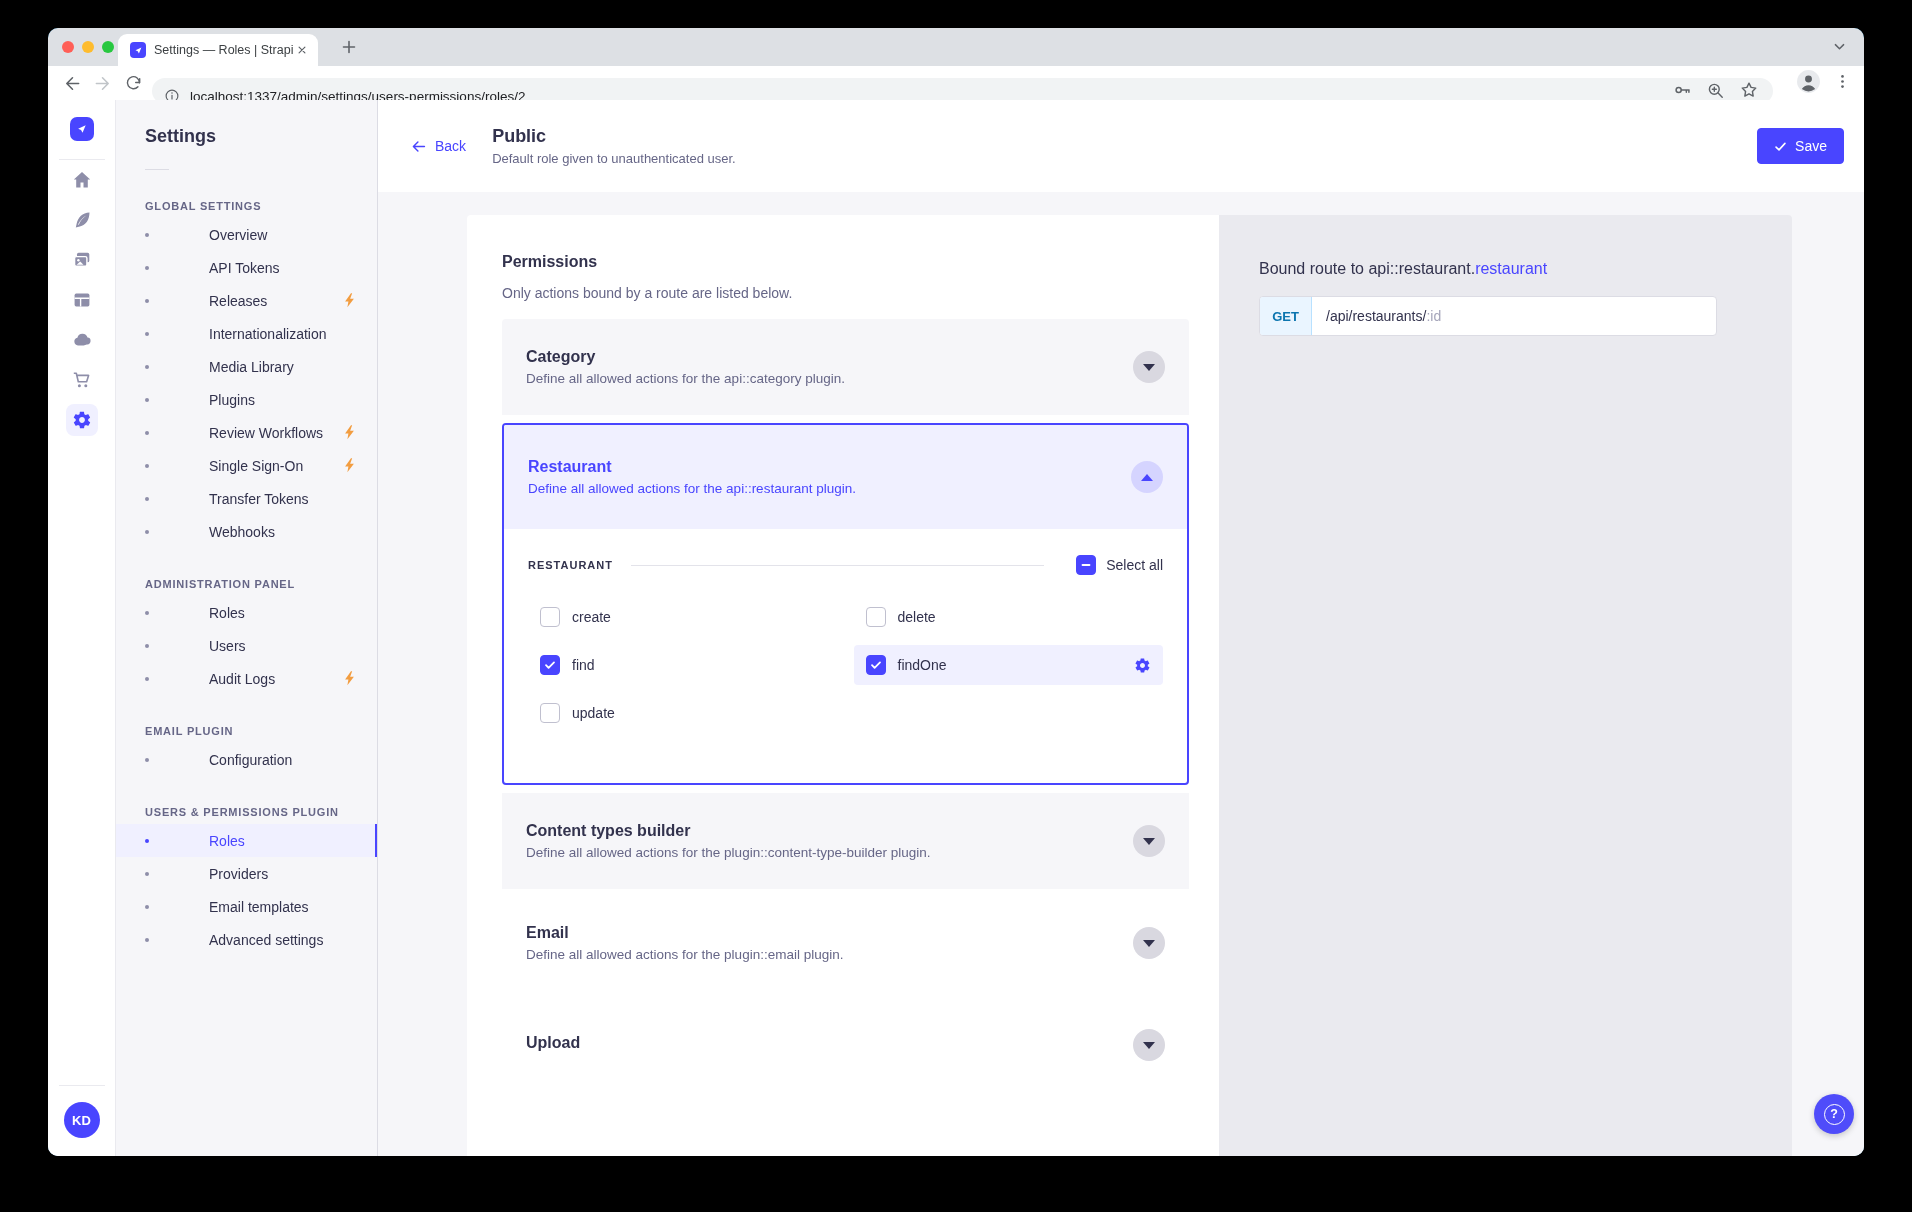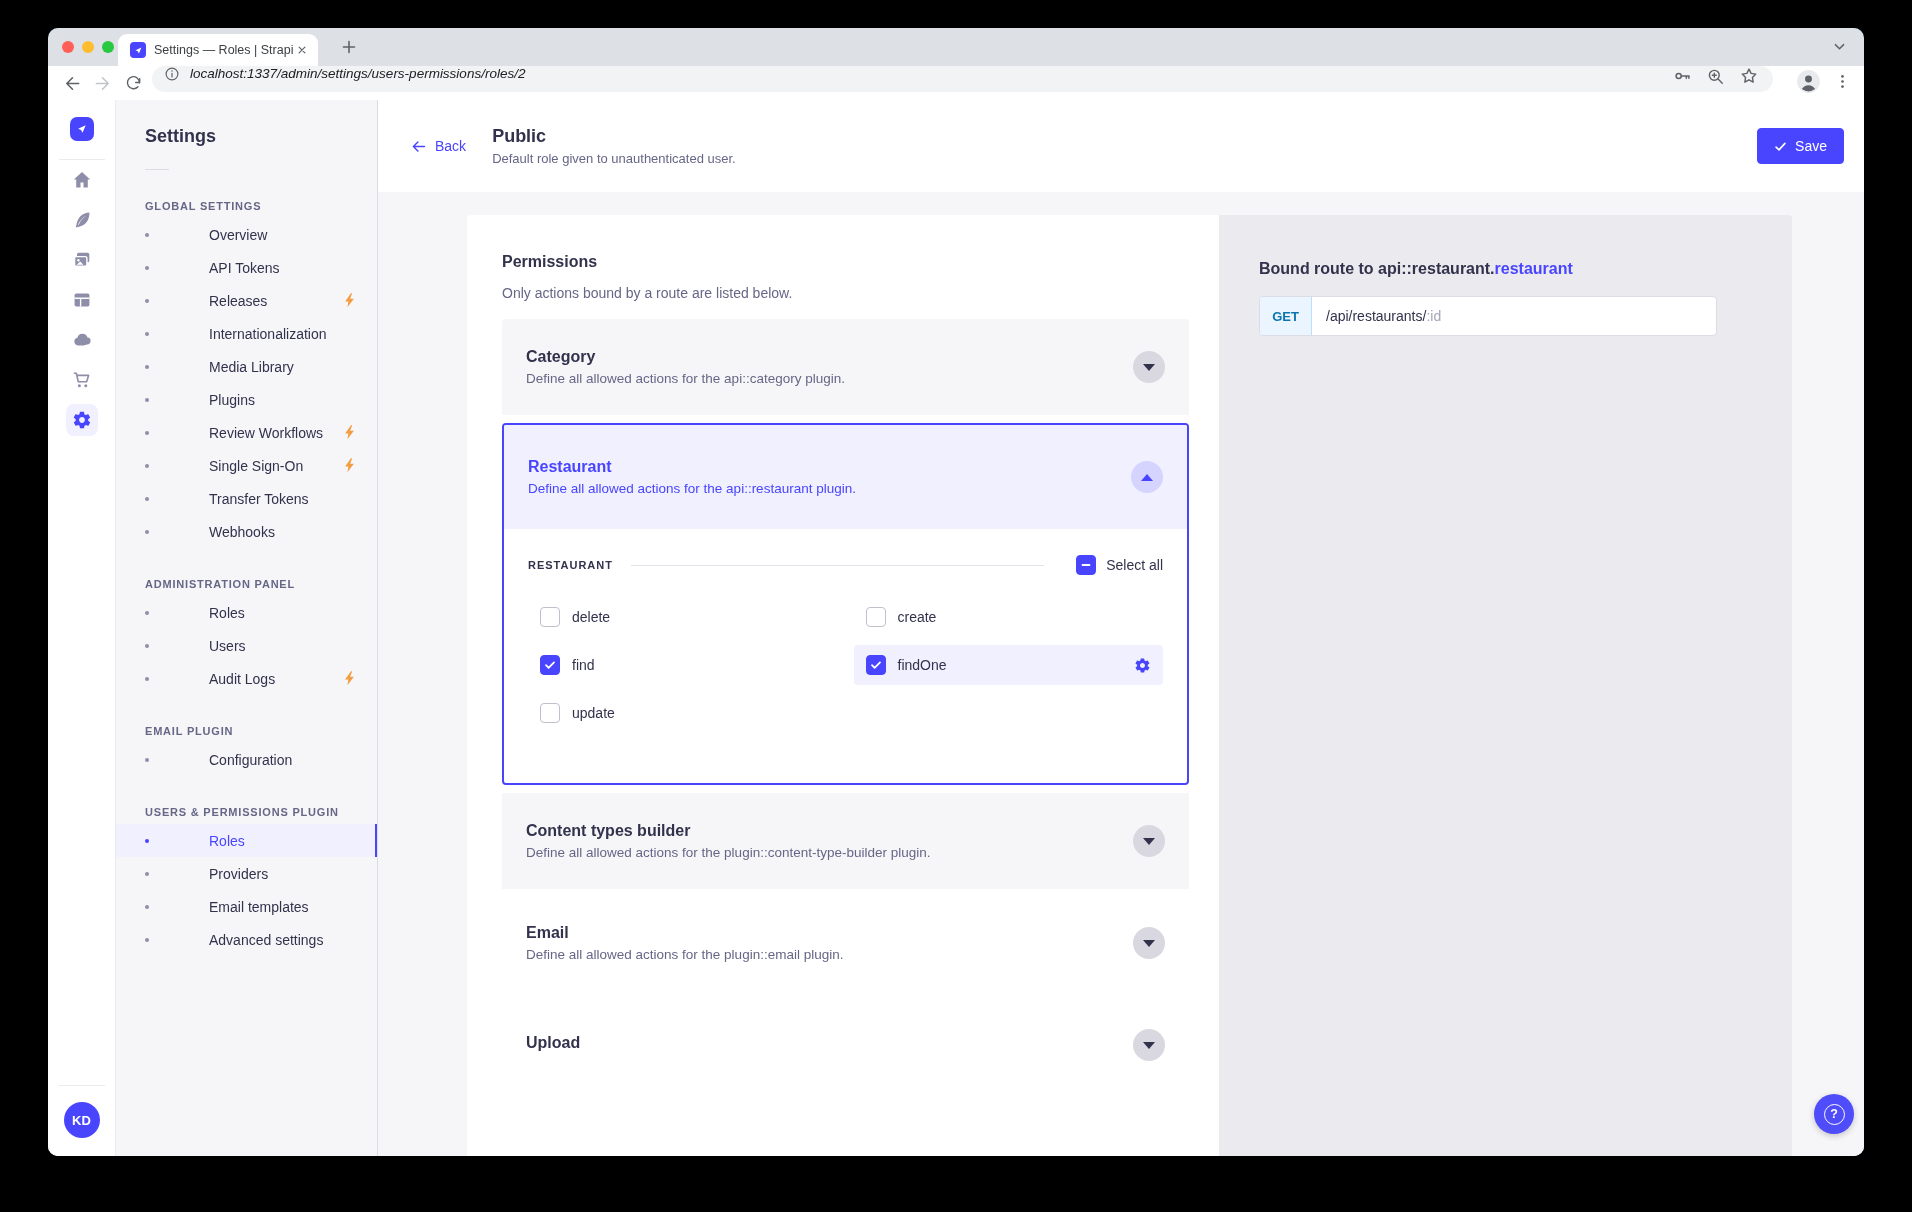--- a/index.html
+++ b/index.html
@@ -12,21 +12,21 @@
   .tl { width:12px; height:12px; border-radius:50%; display:inline-block; }
   .tl.red{background:#ff5f57;} .tl.yellow{background:#febc2e;} .tl.green{background:#28c840;}
   .tab { position:absolute; left:70px; top:6px; width:200px; height:32px; background:#fff; border-radius:9px 9px 0 0; display:flex; align-items:center; padding:0 8px 0 12px; }
   .favicon { width:16px; height:16px; border-radius:4px; background:#4945ff; display:flex; align-items:center; justify-content:center; flex:none; }
   .tab-title { font-size:12.5px; color:#3c4043; margin-left:8px; white-space:nowrap; overflow:hidden; flex:1; }
   .tab-close { width:16px; height:16px; display:flex; align-items:center; justify-content:center; flex:none; }
   .newtab { position:absolute; left:292px; top:10px; width:18px; height:18px; display:flex; align-items:center; justify-content:center; }
   .tabsearch { position:absolute; right:14px; top:8px; width:22px; height:22px; border-radius:50%; display:flex; align-items:center; justify-content:center; }
   .toolbar { position:relative; height:34px; background:#fff; }
   .nav-ic { position:absolute; top:5px; width:24px; height:24px; display:flex; align-items:center; justify-content:center; }
-  .urlbar { position:absolute; left:104px; top:0; width:1621px; height:26px; background:#f1f3f4; border-radius:14px; display:flex; align-items:flex-start;font-style:italic; }
+  .urlbar { position:absolute; left:104px; top:12px; width:1621px; height:26px; background:#f1f3f4; border-radius:14px; display:flex; align-items:flex-end; }
   .url-info { margin-left:12px; display:flex; }
   .url-text { margin-left:10px; font-size:13.5px; color:#202124; }
   .url-right { position:absolute; right:14px; display:flex; gap:14px; align-items:center; }
   .chrome-right { position:absolute; right:0; top:0; height:34px; display:flex; align-items:center; gap:12px; padding-right:12px; }
 
   
   .app { position:absolute; top:72px; left:0; right:0; bottom:0; display:flex; background:#f6f6f9; }
   .rail { width:68px; background:#fff; border-right:1px solid #eaeaef; display:flex; flex-direction:column; align-items:center; flex:none; }
   .logo { margin-top:17px; width:24px; height:24px; border-radius:7px; background:#4945ff; display:flex; align-items:center; justify-content:center; }
   .rail-div { width:46px; height:1px; background:#eaeaef; margin-top:18px; }
@@ -81,21 +81,21 @@
   .selectall { display:flex; align-items:center; gap:10px; flex:none;padding-left:8px; }
   .selectall span { font-size:14px; color:#32324d; }
   .cb { width:20px; height:20px; border-radius:4px; border:1px solid #c0c0cf; background:#fff; display:flex; align-items:center; justify-content:center; flex:none; }
   .cb.on { background:#4945ff; border-color:#4945ff; }
   .grid { margin-top:22px; display:grid; grid-template-columns:1fr 1fr; column-gap:16px; row-gap:8px; }
   .cell { height:40px; display:flex; align-items:center; gap:12px; padding:0 12px; font-size:14px; color:#32324d; border-radius:4px; }
   .cell.hl { background:#f0f0ff; }
   .cell .gear { margin-left:auto; display:flex; }
 
   .route { flex:1; background:#eaeaef; border-radius:0 4px 4px 0; padding:45px 34px 0 40px; }
-  .route-title { font-size:16px; font-weight:700; color:#32324d; }
+  .route-title { font-size:16px; font-weight:400; color:#32324d; }
   .route-title .hl { color:#4945ff; }
   .route-box { margin-top:18px; width:458px; height:40px; background:#fff; border:1px solid #dcdce4; border-radius:4px; display:flex; align-items:center; overflow:hidden; }
   .method { width:52px; height:100%; background:#eaf5ff; border-right:1px solid #b8e1ff; color:#0c75af; font-size:13px; font-weight:700; display:flex; align-items:center; justify-content:center; flex:none; }
   .route-path { margin-left:14px; font-size:14px; color:#32324d; }
   .route-path .param { color:#a5a5ba; }
 
   .help-fab { position:absolute; right:10px; bottom:22px; width:40px; height:40px; border-radius:50%; background:#4f4cfa; box-shadow:0 2px 6px rgba(0,0,0,0.2); display:flex; align-items:center; justify-content:center; }
   .help-inner { width:21px; height:21px; border-radius:50%; border:1.6px solid #fff; color:#fff; font-size:12.5px; font-weight:700; display:flex; align-items:center; justify-content:center; }
 </style>
 </head>
@@ -417,25 +417,25 @@
                         <svg viewBox="0 0 12 12" width="12">
                             <path d="M2.5 6h7" stroke="#fff" stroke-width="1.8" stroke-linecap="round"></path>
                           </svg>
                       </span>
                       <span>Select all</span>
                     </span>
                   </div>
                   <div class="grid">
                     <div class="cell">
                       <span class="cb"></span>
-                      <span>delete</span>
+                      <span>create</span>
                     </div>
                     <div class="cell">
                       <span class="cb"></span>
-                      <span>create</span>
+                      <span>delete</span>
                     </div>
                     <div class="cell">
                       <span class="cb on">
                         <svg viewBox="0 0 12 12" width="12">
                             <path d="M2 6.2 4.6 8.8 10 3.4" stroke="#fff" stroke-width="1.8" fill="none" stroke-linecap="round" stroke-linejoin="round"></path>
                           </svg>
                       </span>
                       <span>find</span>
                     </div>
                     <div class="cell hl">

